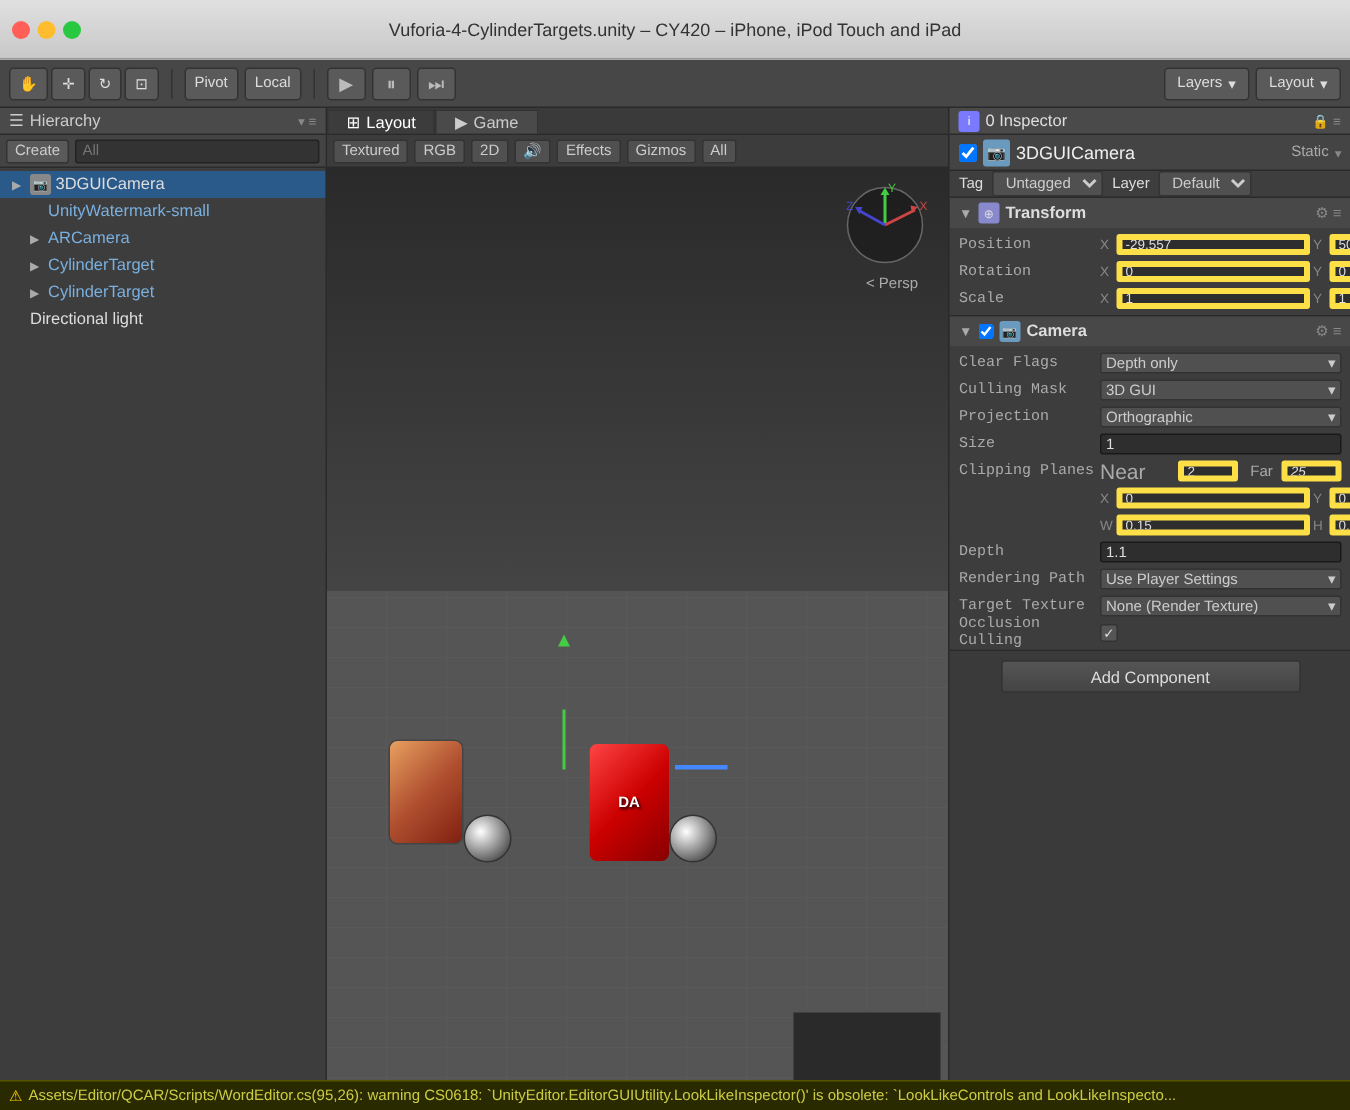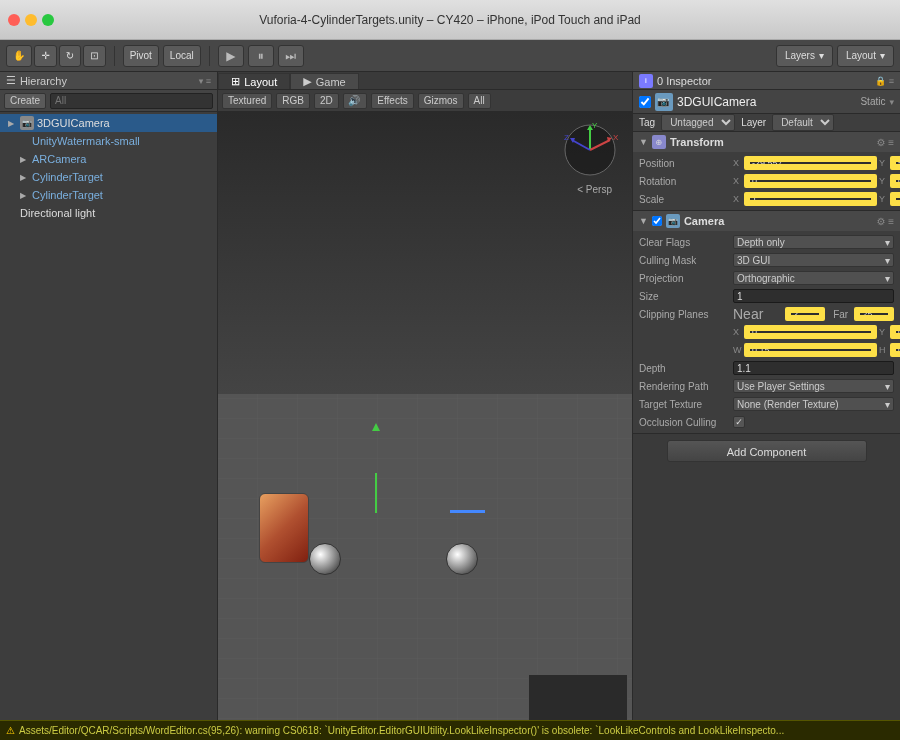--- a/index.html
+++ b/index.html
@@ -440,20 +440,21 @@
       display: flex;
       align-items: center;
       padding: 0 6px;
       gap: 4px;
     }
     .prop-label {
       width: 90px;
       font-size: 10px;
       color: #aaa;
       flex-shrink: 0;
+      font-family: Liberation Mono, monospace;
     }
     .prop-input {
       flex: 1;
       height: 14px;
       background: #2e2e2e;
       border: 1px solid #1a1a1a;
       border-radius: 2px;
       color: #ddd;
       font-size: 10px;
       padding: 0 3px;
@@ -471,21 +472,21 @@
     }
     .xyz-label {
       font-size: 9px;
       color: #888;
       width: 10px;
     }
     .xyz-input {
       flex: 1;
       height: 14px;
       background: #2e2e2e;
-      border: 6px solid #fde047;
+      border: 4px solid #fde047;
       border-radius: 2px;
       color: #ddd;
       font-size: 9px;
       padding: 0 2px;
     }
     .dropdown-field {
       flex: 1;
       height: 14px;
       background: #505050;
       border: 1px solid #333;
@@ -709,20 +710,23 @@
     <div class="scene-view">
       <div class="scene-sky"></div>
       <div class="scene-grid"></div>
 
       <div style="position:absolute; left:10%; bottom:28%;">
         <div class="can-left-body" style="width:50px;height:70px;background:linear-gradient(135deg,#e8a060,#b05030,#802010);border-radius:6px;border:1px solid #444;"></div>
       </div>
 
       <div class="ball1"></div>
 
+      <div style="position:absolute; left:42%; bottom:26%;">
+        <div class="can-right-body">DA</div>
+      </div>
 
       <div class="ball2"></div>
 
       <div style="position:absolute;left:56%;bottom:36%;width:35px;height:3px;background:#4488ff;"></div>
 
       <div style="position:absolute;left:38%;bottom:36%;width:2px;height:40px;background:#44cc44;"></div>
 
       <div style="position:absolute;left:37.2%;bottom:49%;width:0;height:0;border-left:4px solid transparent;border-right:4px solid transparent;border-bottom:8px solid #44cc44;"></div>
 
       <svg class="axes-gizmo" viewBox="0 0 60 60">

